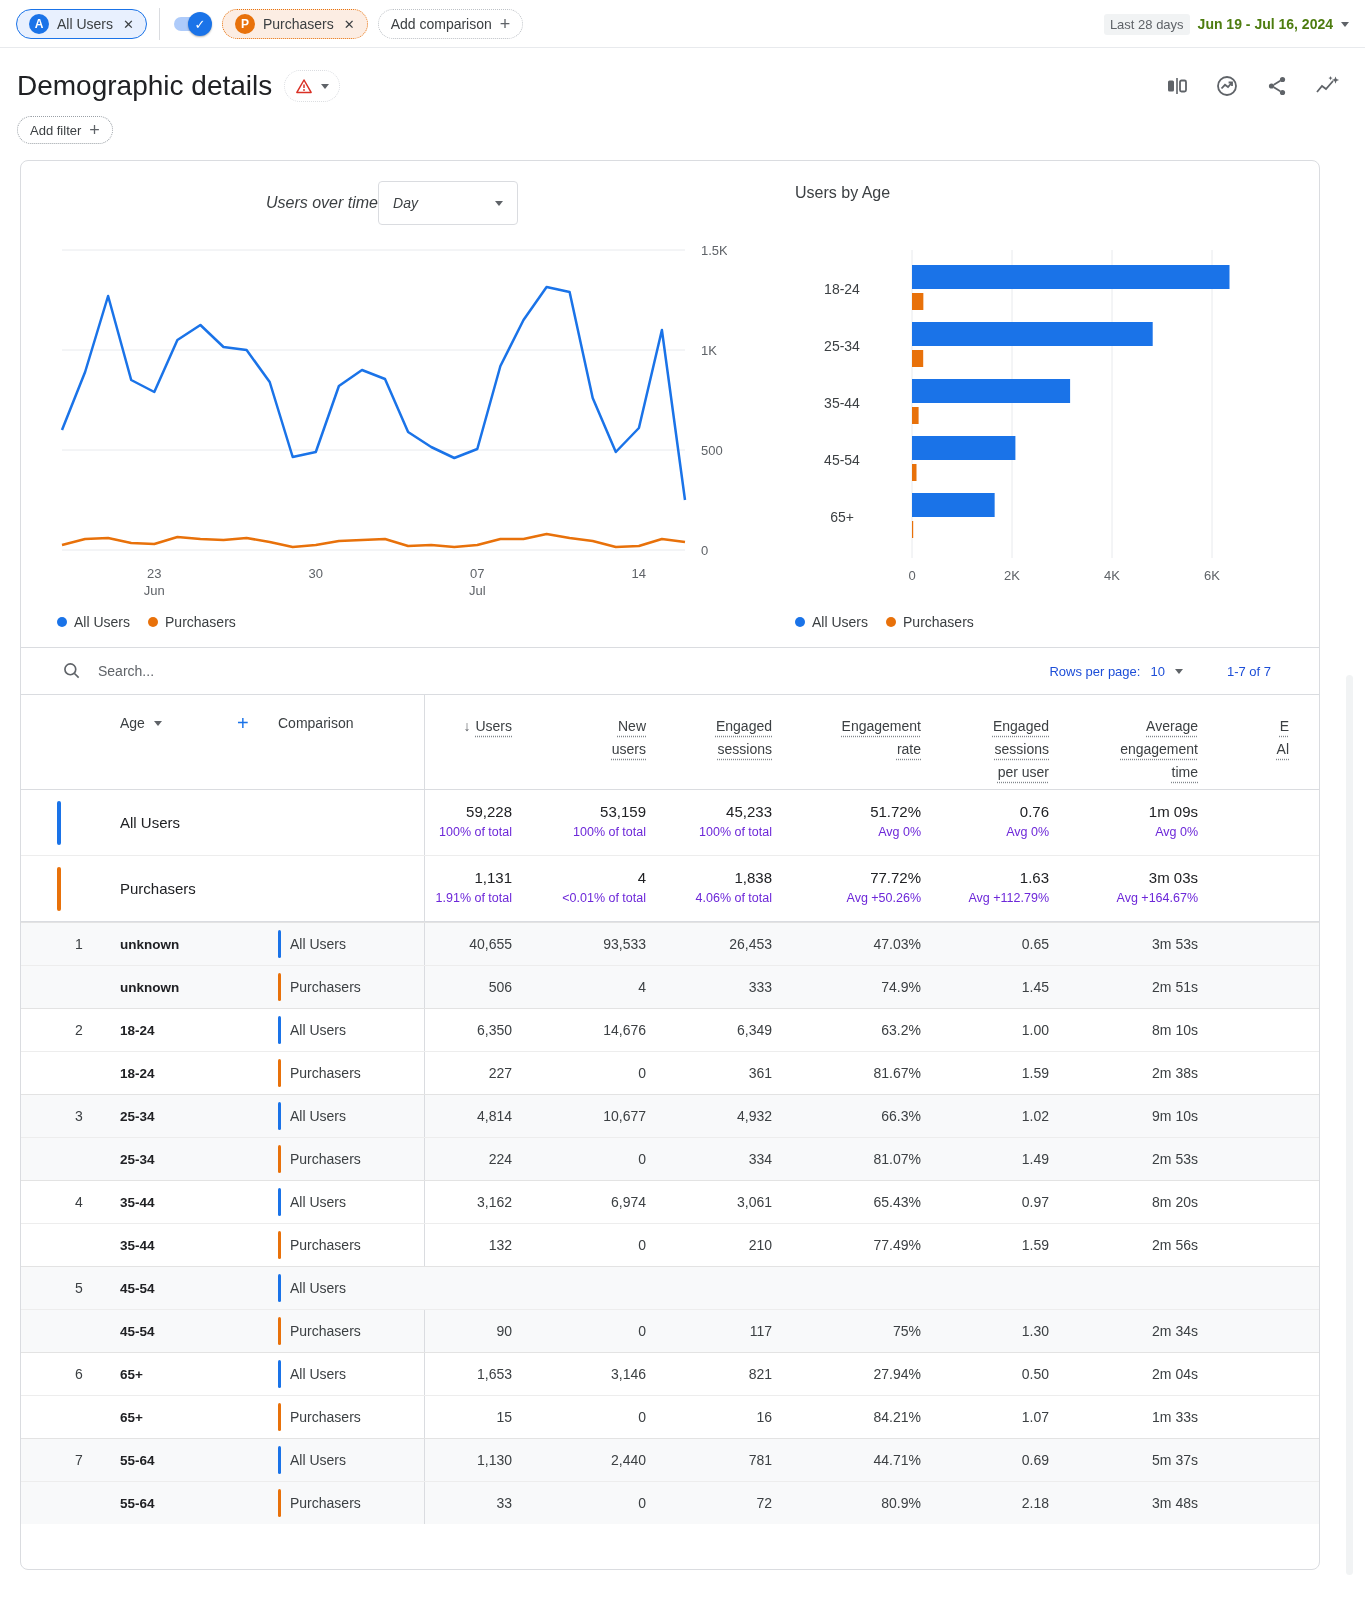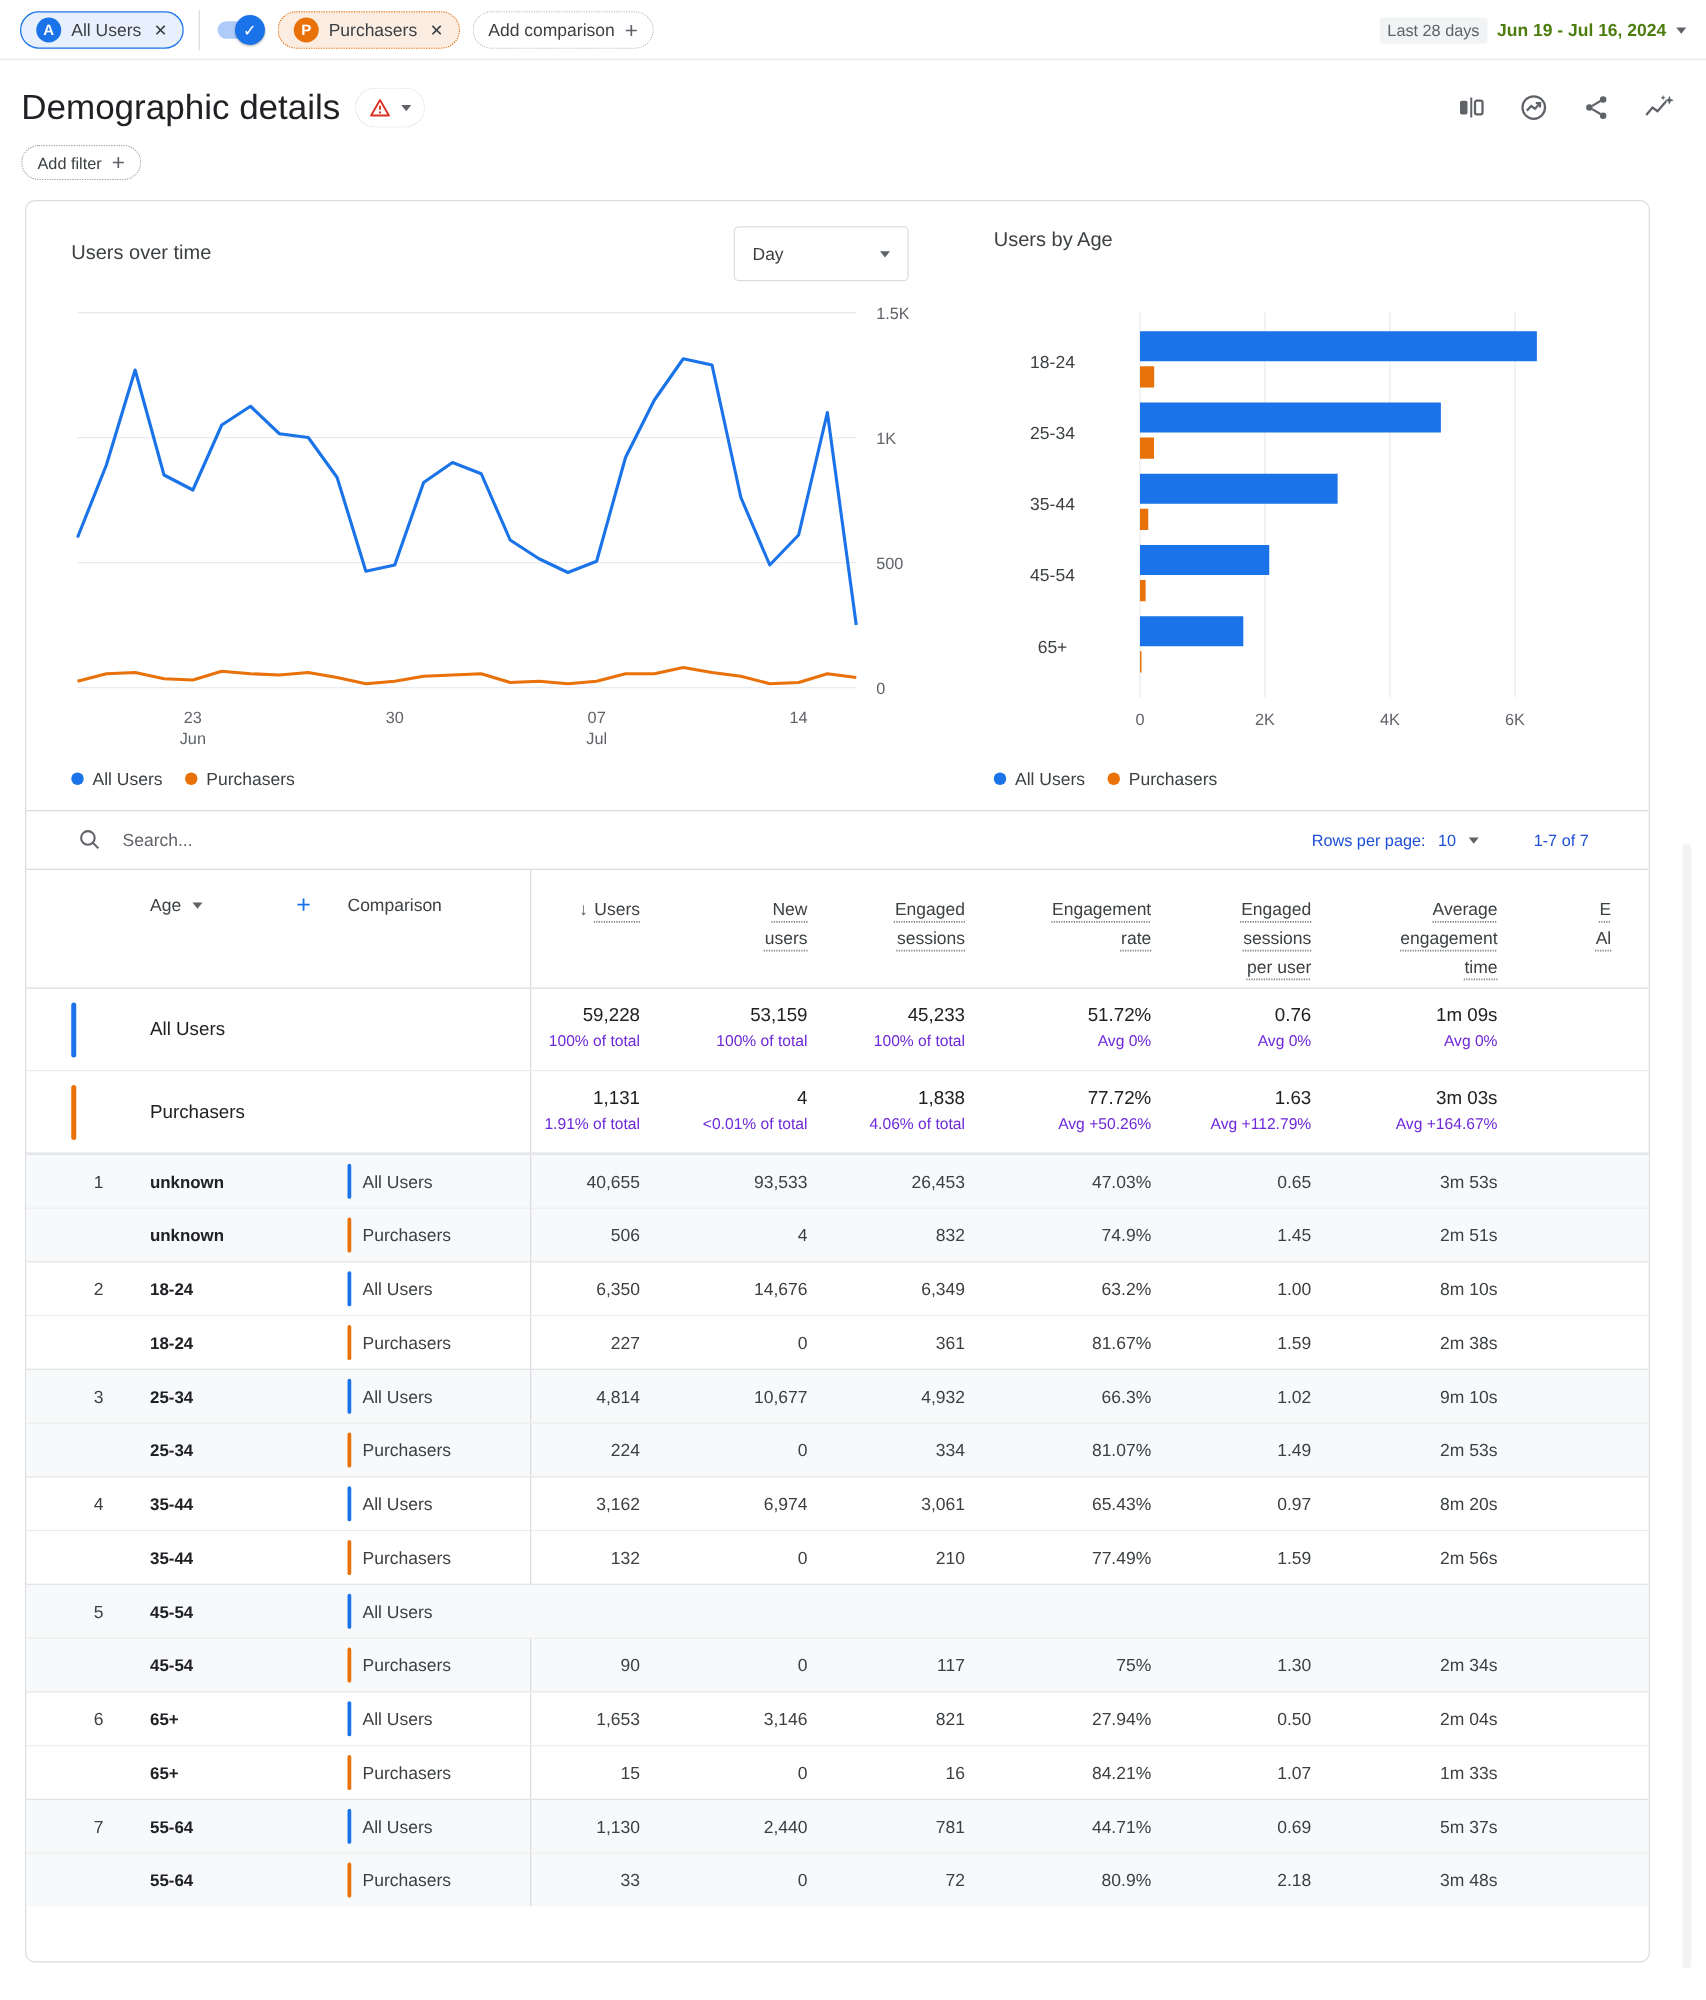--- a/index.html
+++ b/index.html
@@ -44,21 +44,21 @@
   .addfilter { display:inline-flex; align-items:center; gap:8px; margin:14px 0 0 17px;
     border:1px dotted #9aa0a6; border-radius:14px; padding:4px 12px; font-size:13px;
     color:#3c4043; background:#fff; cursor:pointer; }
 
   
   .card { margin:16px 20px 0 20px; width:1300px; border:1px solid #dadce0;
     border-radius:8px; background:#fff; overflow:hidden; height:1410px; }
 
   .charts { display:flex; padding:20px 16px 0 36px; }
   .chart-left { width:670px; position:relative; }
-  .chart-head { display:flex; align-items:center; justify-content:space-between; height:44px; margin-bottom:13px; }
+  .chart-head { display:flex; align-items:center; justify-content:center; height:44px; margin-bottom:13px;font-style:italic; }
   .chart-title { font-size:16px; color:#3c4043; }
   .day-select { width:140px; height:44px; border:1px solid #dadce0; border-radius:4px;
     display:flex; align-items:center; justify-content:space-between; padding:0 14px;
     font-size:14px; color:#3c4043; cursor:pointer; }
   .chart-right { margin-left:68px; flex:1; position:relative; }
   .chart-right .chart-title { display:block; height:44px; line-height:24px; margin-bottom:13px; }
   .legend { display:flex; align-items:center; gap:18px; margin-top:12px; font-size:14px; color:#3c4043; }
   .legend .li { display:flex; align-items:center; gap:7px; }
   .dot { width:10px; height:10px; border-radius:50%; }
 
@@ -404,21 +404,21 @@
       <div class="trow data stripe g-sub">
         <div class="c-idx"></div>
         <div class="c-age">unknown</div>
         <div class="c-comp">
           <div class="cbar orange"></div>
           <span>Purchasers</span>
         </div>
         <div class="mcells">
           <div class="c-m c-users">506</div>
           <div class="c-m c-new">4</div>
-          <div class="c-m c-eng">832</div>
+          <div class="c-m c-eng">333</div>
           <div class="c-m c-rate">74.9%</div>
           <div class="c-m c-per">1.45</div>
           <div class="c-m c-time">2m 51s</div>
           <div class="c-part"></div>
         </div>
       </div>
       <div class="trow data g-top">
         <div class="c-idx">2</div>
         <div class="c-age">18-24</div>
         <div class="c-comp">

